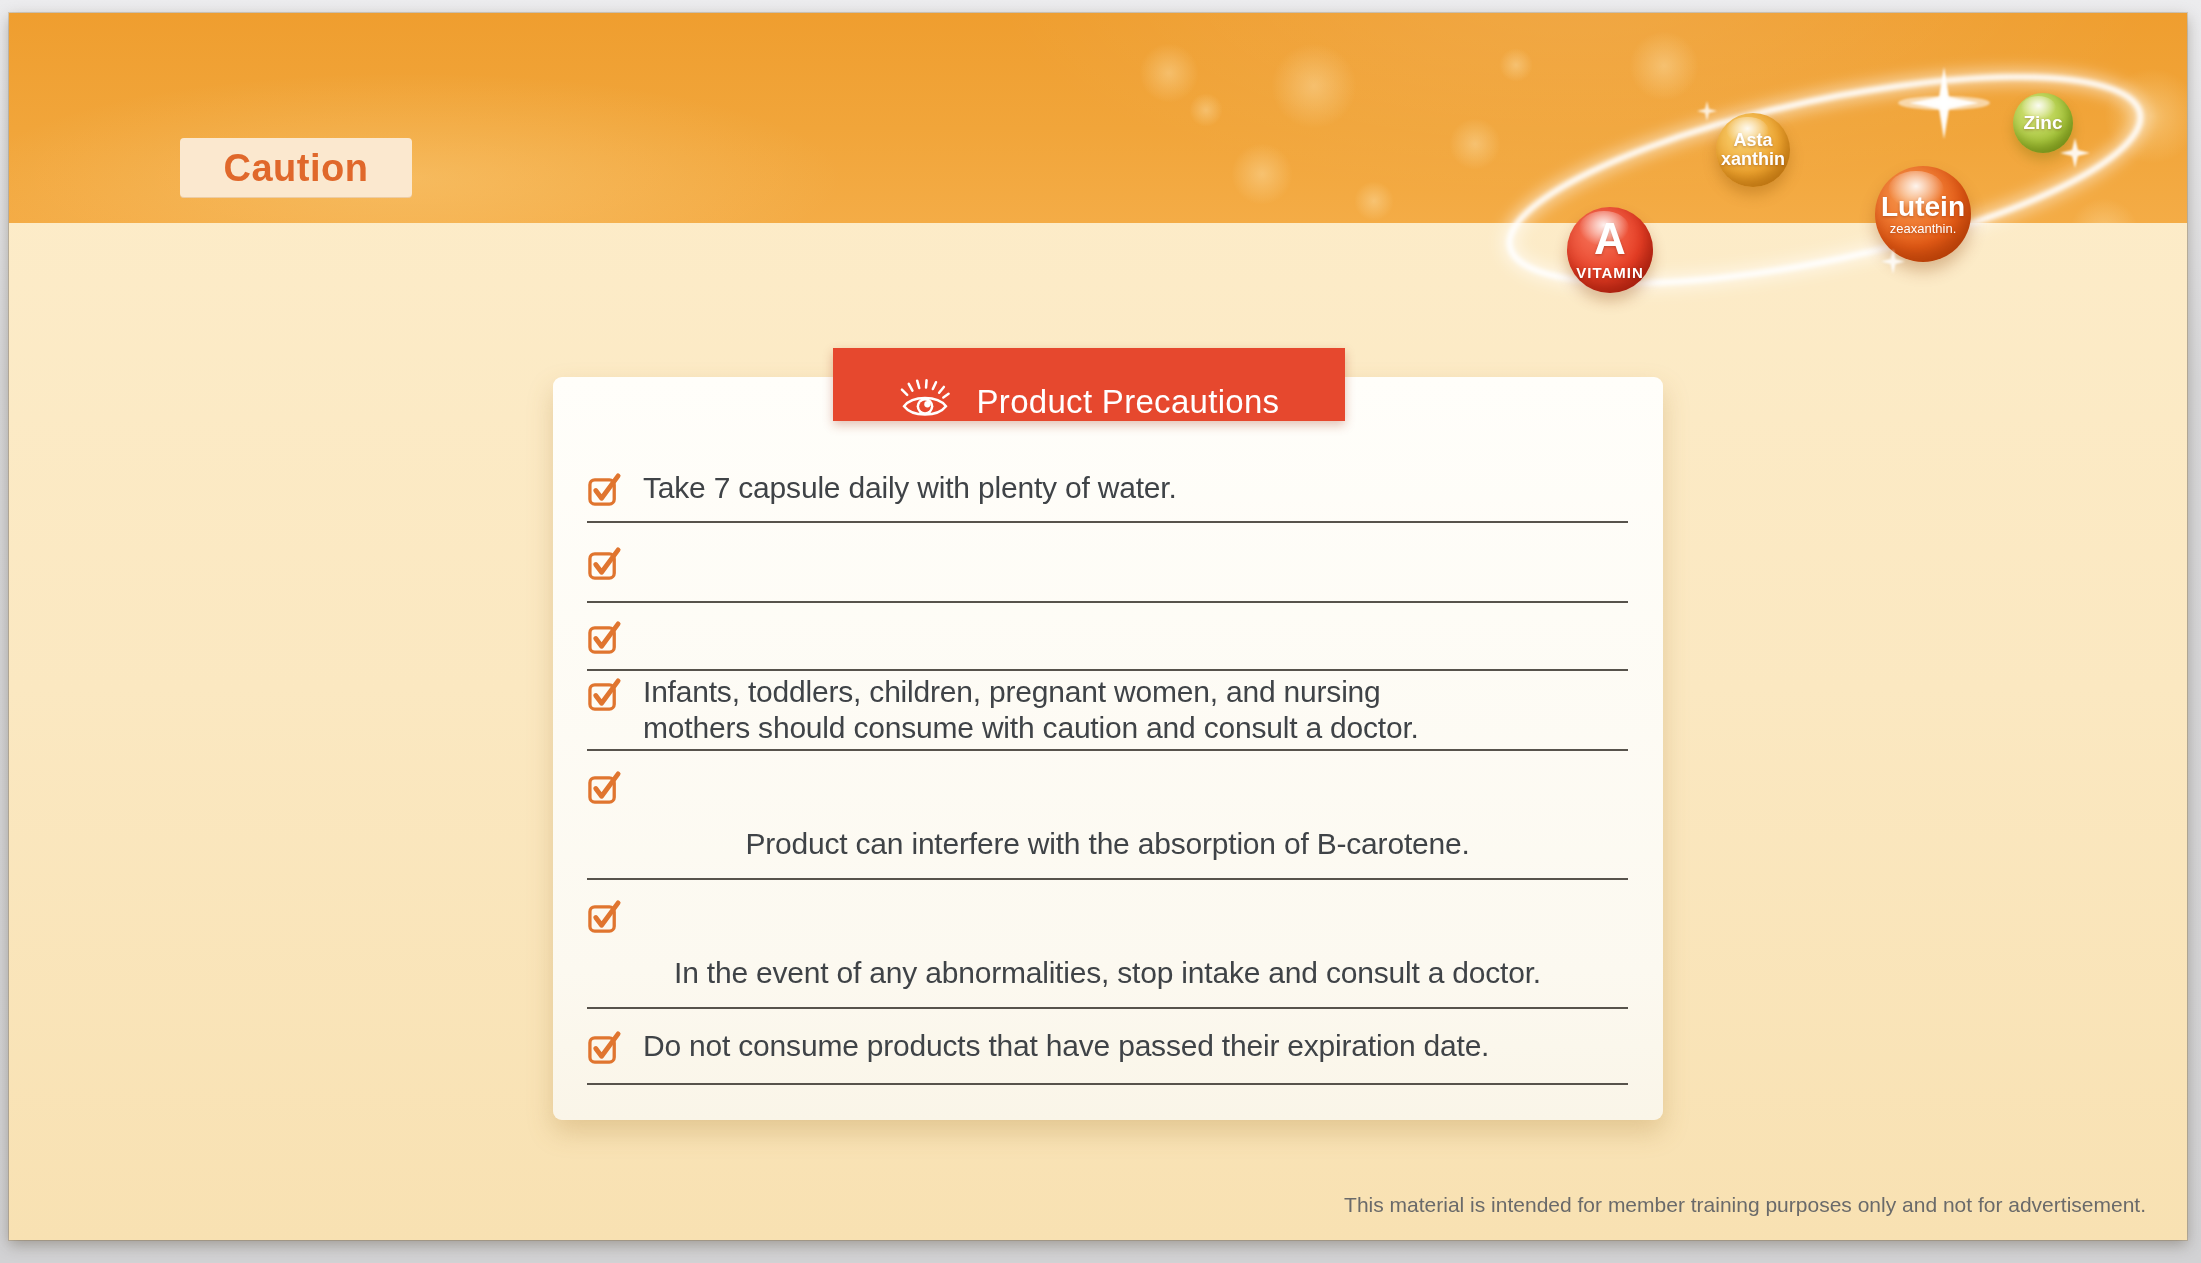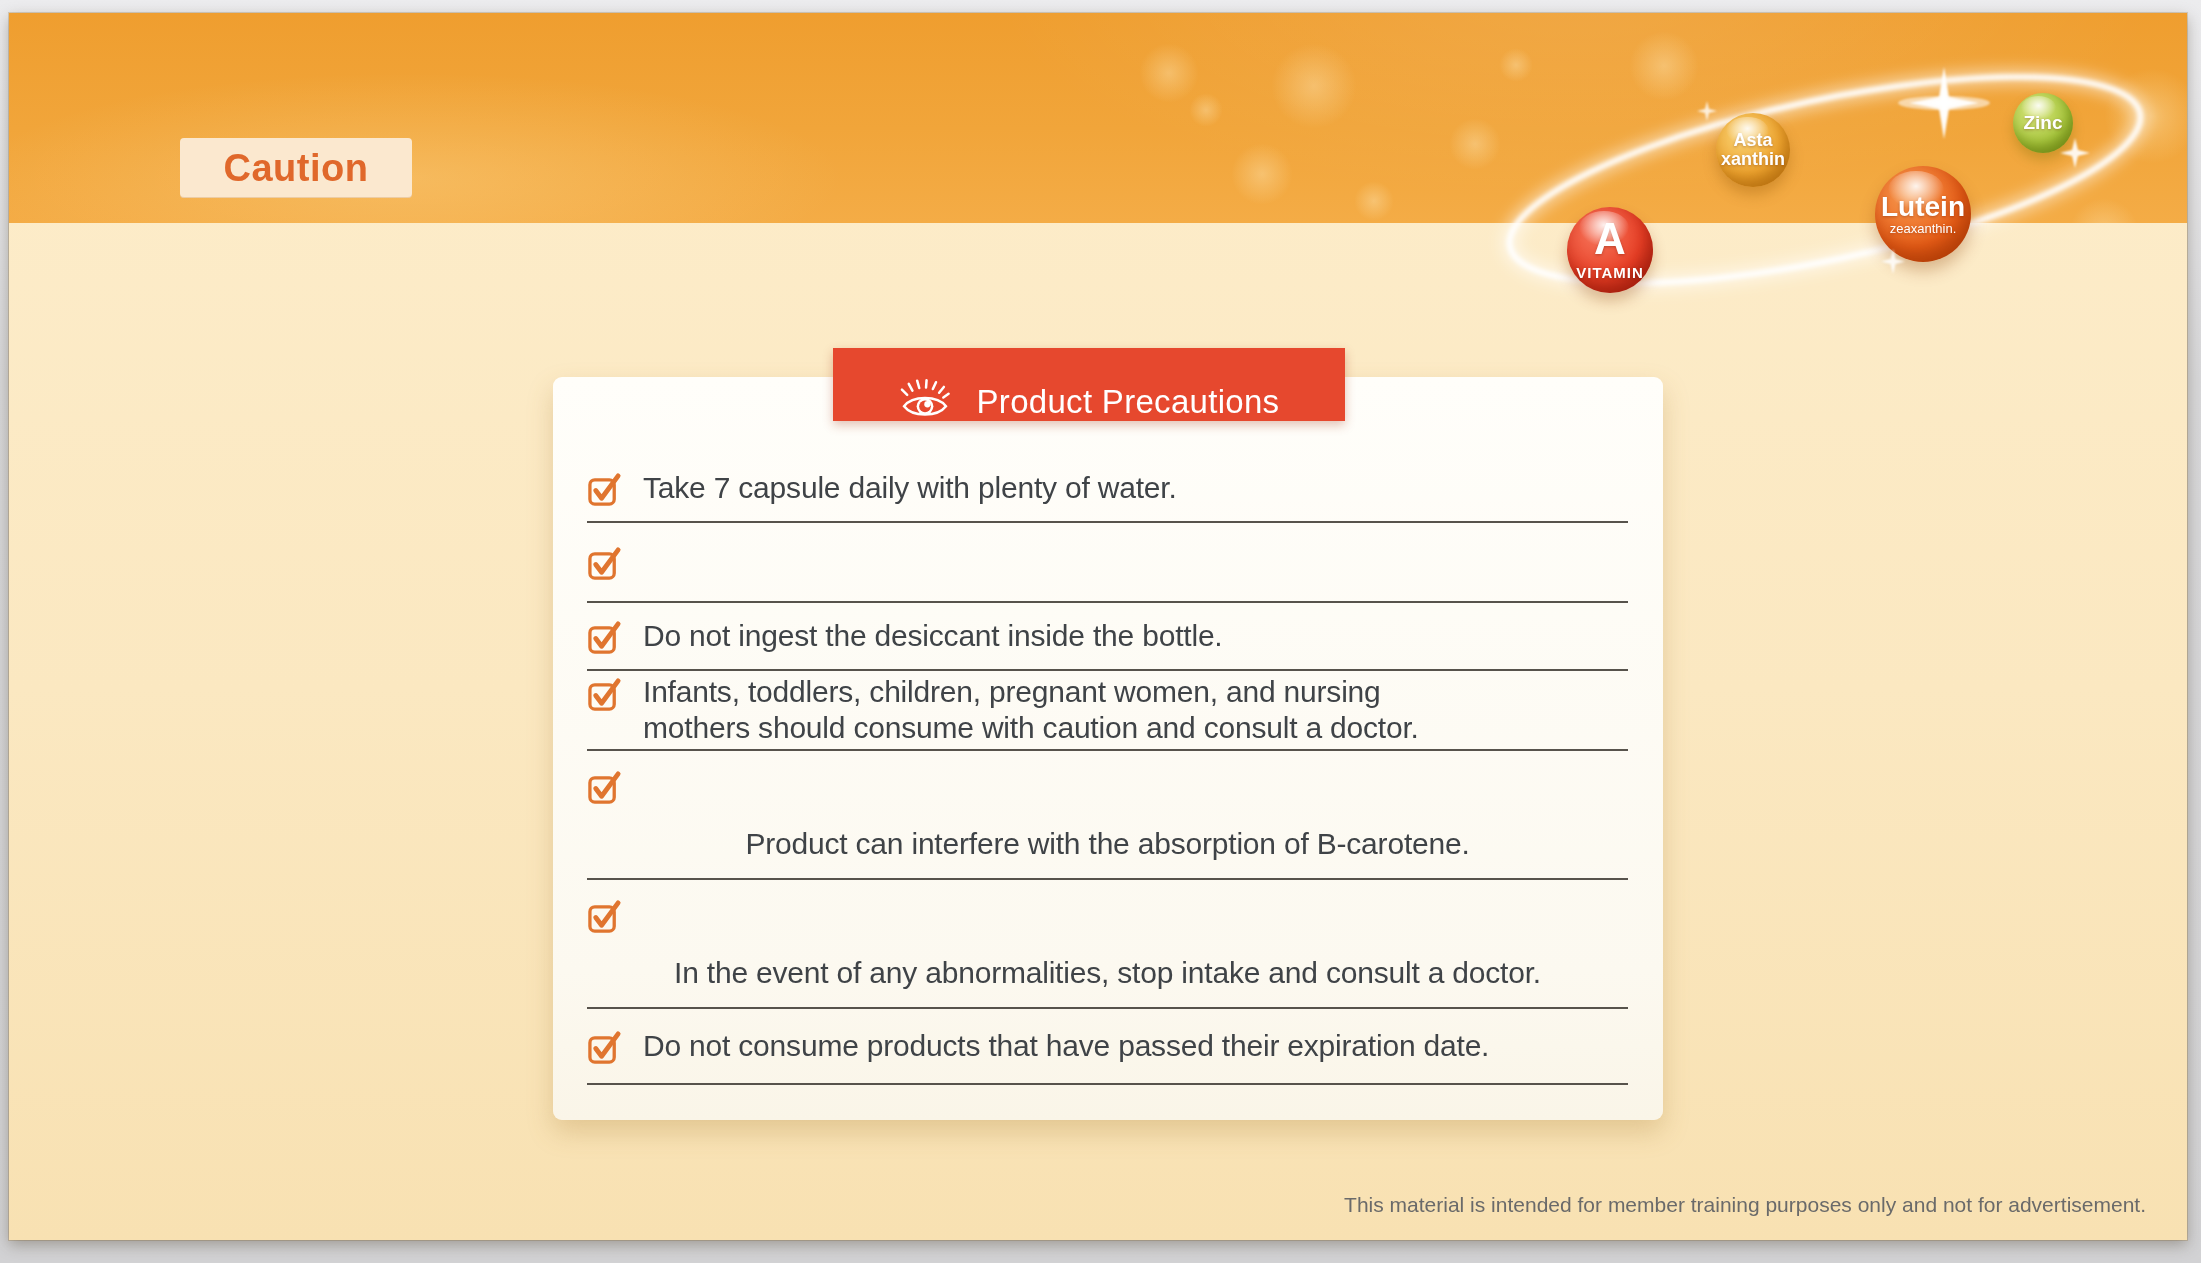--- a/index.html
+++ b/index.html
@@ -217,21 +217,20 @@
           <svg class="check-icon" viewBox="0 0 36 36">
               <rect x="3" y="8" width="25" height="25" rx="5" fill="none" stroke="#E0752F" stroke-width="3.4"></rect>
               <path d="M9 19 L15 27 L32 4" fill="none" stroke="#E0752F" stroke-width="5" stroke-linecap="round" stroke-linejoin="round"></path>
             </svg>
         </li>
         <li>
           <svg class="check-icon" viewBox="0 0 36 36">
               <rect x="3" y="8" width="25" height="25" rx="5" fill="none" stroke="#E0752F" stroke-width="3.4"></rect>
               <path d="M9 19 L15 27 L32 4" fill="none" stroke="#E0752F" stroke-width="5" stroke-linecap="round" stroke-linejoin="round"></path>
             </svg>
-          <span class="item-text">Do not ingest the desiccant inside the bottle.</span>
         </li>
         <li class="tight">
           <svg class="check-icon" viewBox="0 0 36 36">
               <rect x="3" y="8" width="25" height="25" rx="5" fill="none" stroke="#E0752F" stroke-width="3.4"></rect>
               <path d="M9 19 L15 27 L32 4" fill="none" stroke="#E0752F" stroke-width="5" stroke-linecap="round" stroke-linejoin="round"></path>
             </svg>
           <span class="item-text">Infants, toddlers, children, pregnant women, and nursing
 mothers should consume with caution and consult a doctor.</span>
         </li>
         <li class="pad-md">

